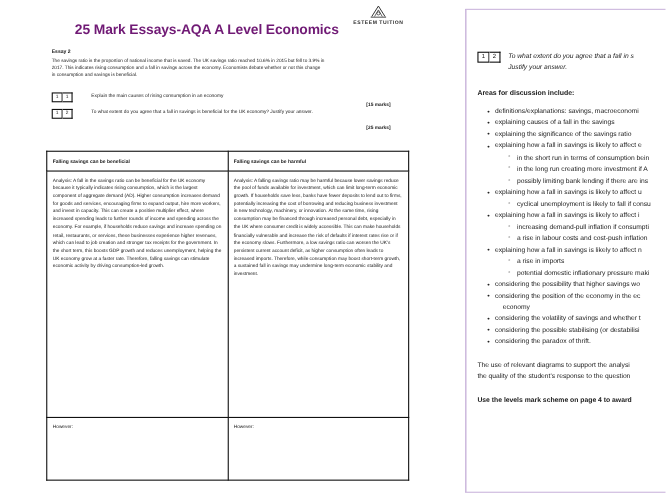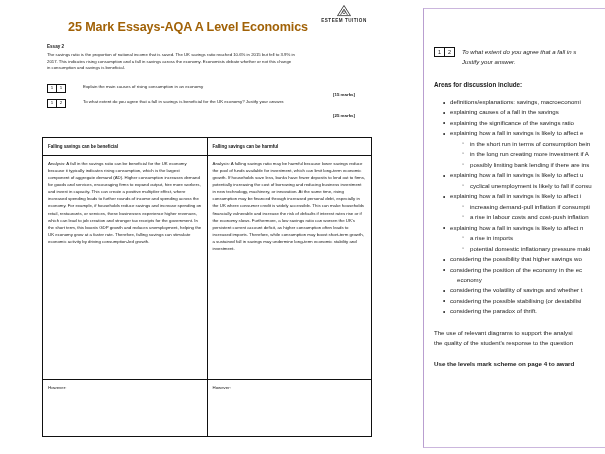--- a/index.html
+++ b/index.html
@@ -34,21 +34,21 @@
     position: relative;
     height: 38px;
   }
 
   .doc-title {
     position: absolute;
     left: 68px;
     top: 20px;
     font-size: 12.6px;
     font-weight: bold;
-    color: #a16207;
+    color: #701a75;
     letter-spacing: -0.1px;
     white-space: nowrap;
   }
 
   .logo {
     position: absolute;
     left: 307px;
     top: 4px;
     width: 74px;
     height: 26px;

